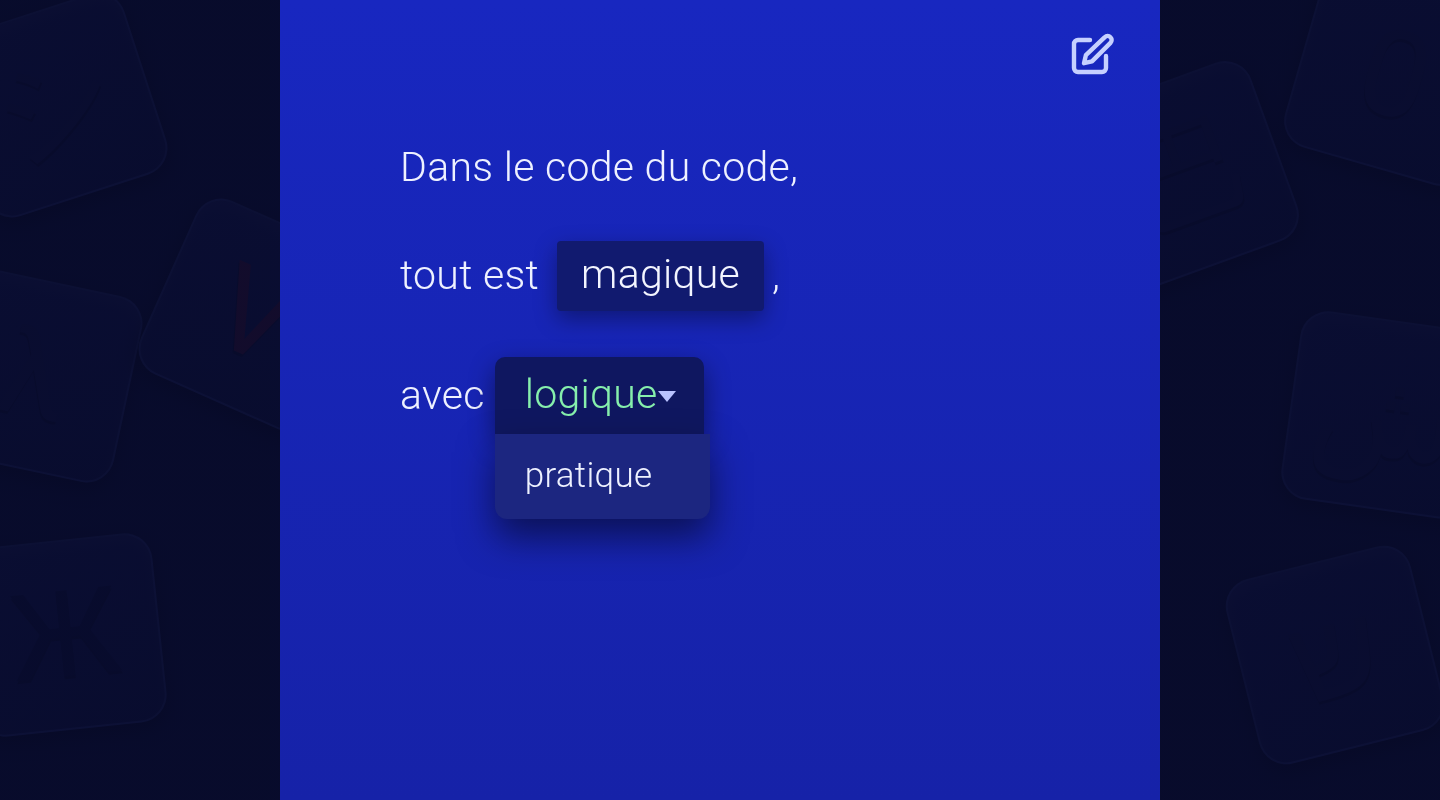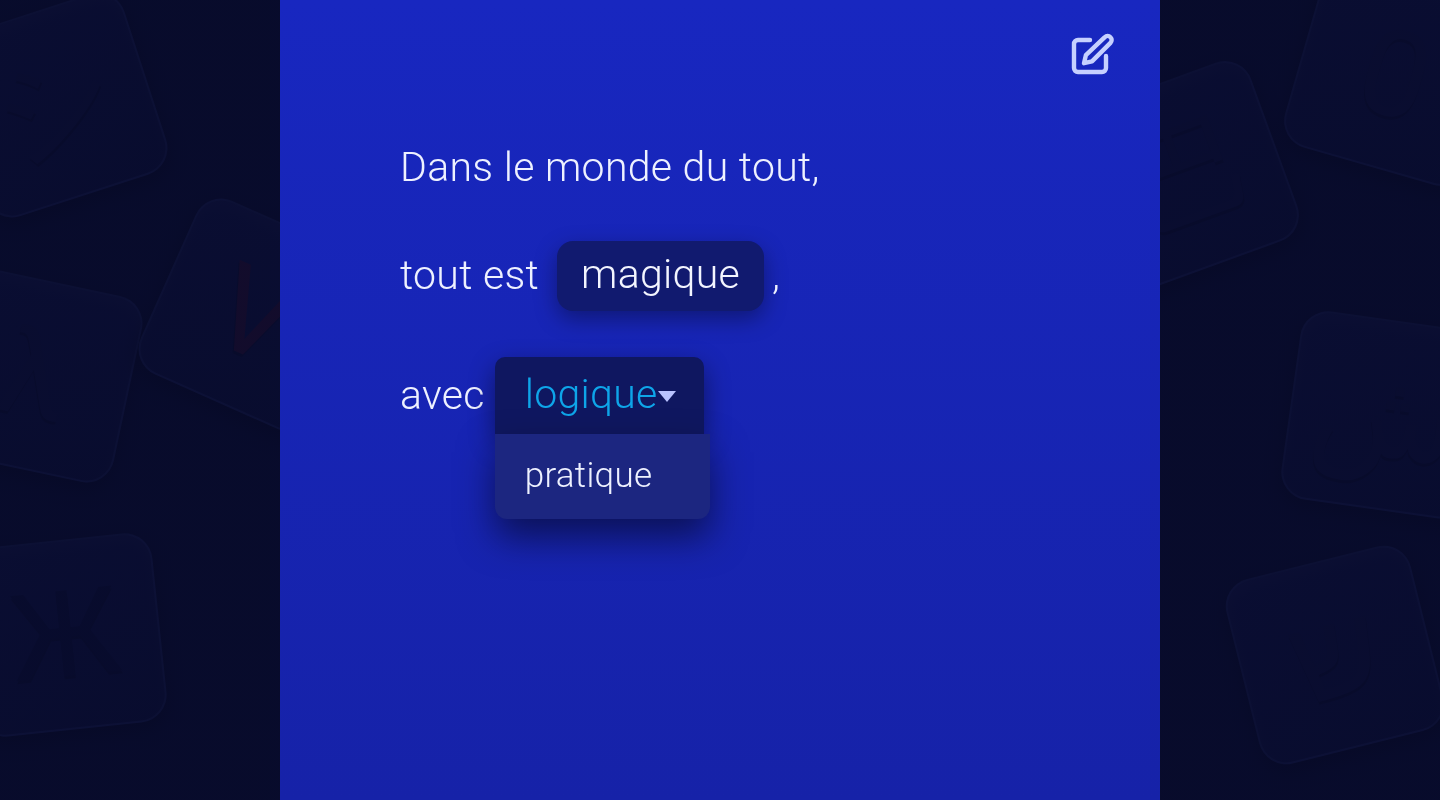--- a/index.html
+++ b/index.html
@@ -74,42 +74,42 @@
     flex-wrap: wrap;
     gap: 0;
     margin-bottom: 46px;
   }
   .poem .row:last-child { margin-bottom: 0; }
 
   .chip {
     display: inline-flex;
     align-items: center;
     background: #111a6f;
-    border-radius: 16px;
+    border-radius: 4px;
     padding: 6px 24px 8px 24px;
     color: #f3f5ff;
     margin: 0 6px;
   }
   .chip.sel {
     box-shadow: 0 8px 22px rgba(0,0,0,0.35);
   }
 
   
   .combo-wrap {
     position: relative;
     display: inline-block;
     margin-left: 10px;
   }
   .combo {
     display: inline-flex;
     align-items: center;
     background: #0f1760;
     border-radius: 10px 10px 0 0;
     padding: 10px 28px 12px 30px;
-    color: #0ea5e9;
+    color: #86efac;
     box-shadow: 0 10px 26px rgba(0,0,0,0.45);
     cursor: pointer;
   }
   .combo .caret {
     width: 0; height: 0;
     border-left: 9px solid transparent;
     border-right: 9px solid transparent;
     border-top: 11px solid #b8c2ff;
     margin-top: 4px;
   }
@@ -158,21 +158,21 @@
       <svg viewBox="0 0 24 24">
         <path d="M11 4H5a2 2 0 0 0-2 2v12a2 2 0 0 0 2 2h12a2 2 0 0 0 2-2v-6"></path>
         <path d="M18.4 2.6a2 2 0 0 1 2.83 2.83L12 14.66l-4 .94.94-4 9.46-9z"></path>
       </svg>
     </span>
   </div>
 
   <div class="poem">
 
     <div class="row">
-      <span>Dans le monde du tout,</span>
+      <span>Dans le code du code,</span>
     </div>
 
     <div class="row">
       <span>tout est</span>
       <span style="width:12px;"></span>
       <span class="chip sel">
         <span>magique</span>
       </span>
       <span class="comma">,</span>
     </div>

